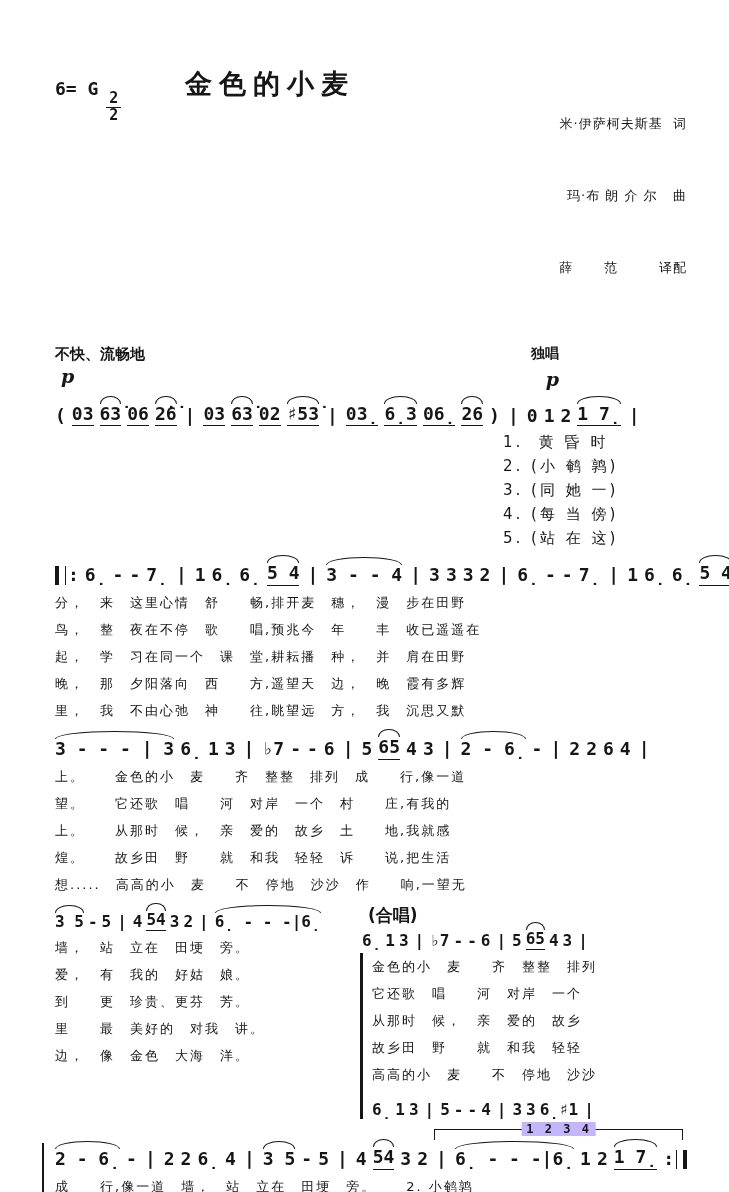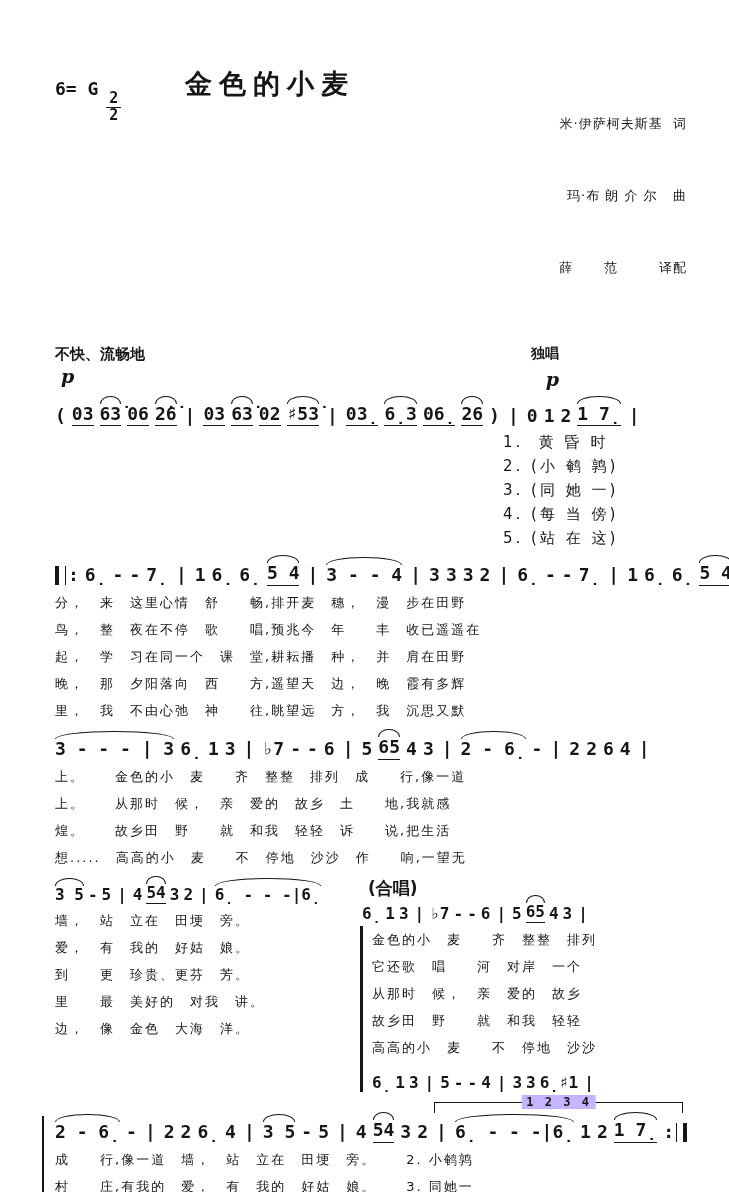--- a/index.html
+++ b/index.html
@@ -174,20 +174,21 @@
         <span class="tok">-</span>
         <span class="tok bar">|</span>
         <span class="tok">2</span>
         <span class="tok">2</span>
         <span class="tok">6</span>
         <span class="tok">4</span>
         <span class="tok bar">|</span>
       </div>
     <div class="lyrblock">
         <div class="lyr">上。　　金色的小　麦　　齐　整整　排列　成　　行,像一道</div>
+        <div class="lyr">望。　　它还歌　唱　　河　对岸　一个　村　　庄,有我的</div>
         <div class="lyr">上。　　从那时　候，　亲　爱的　故乡　土　　地,我就感</div>
         <div class="lyr">煌。　　故乡田　野　　就　和我　轻轻　诉　　说,把生活</div>
         <div class="lyr">想.....　高高的小　麦　　不　停地　沙沙　作　　响,一望无</div>
       </div>
   </div>
 
   <div class="syswrap split">
     <div class="lefthalf">
       <div class="notes small">
           <span class="tok a">3 5</span>

